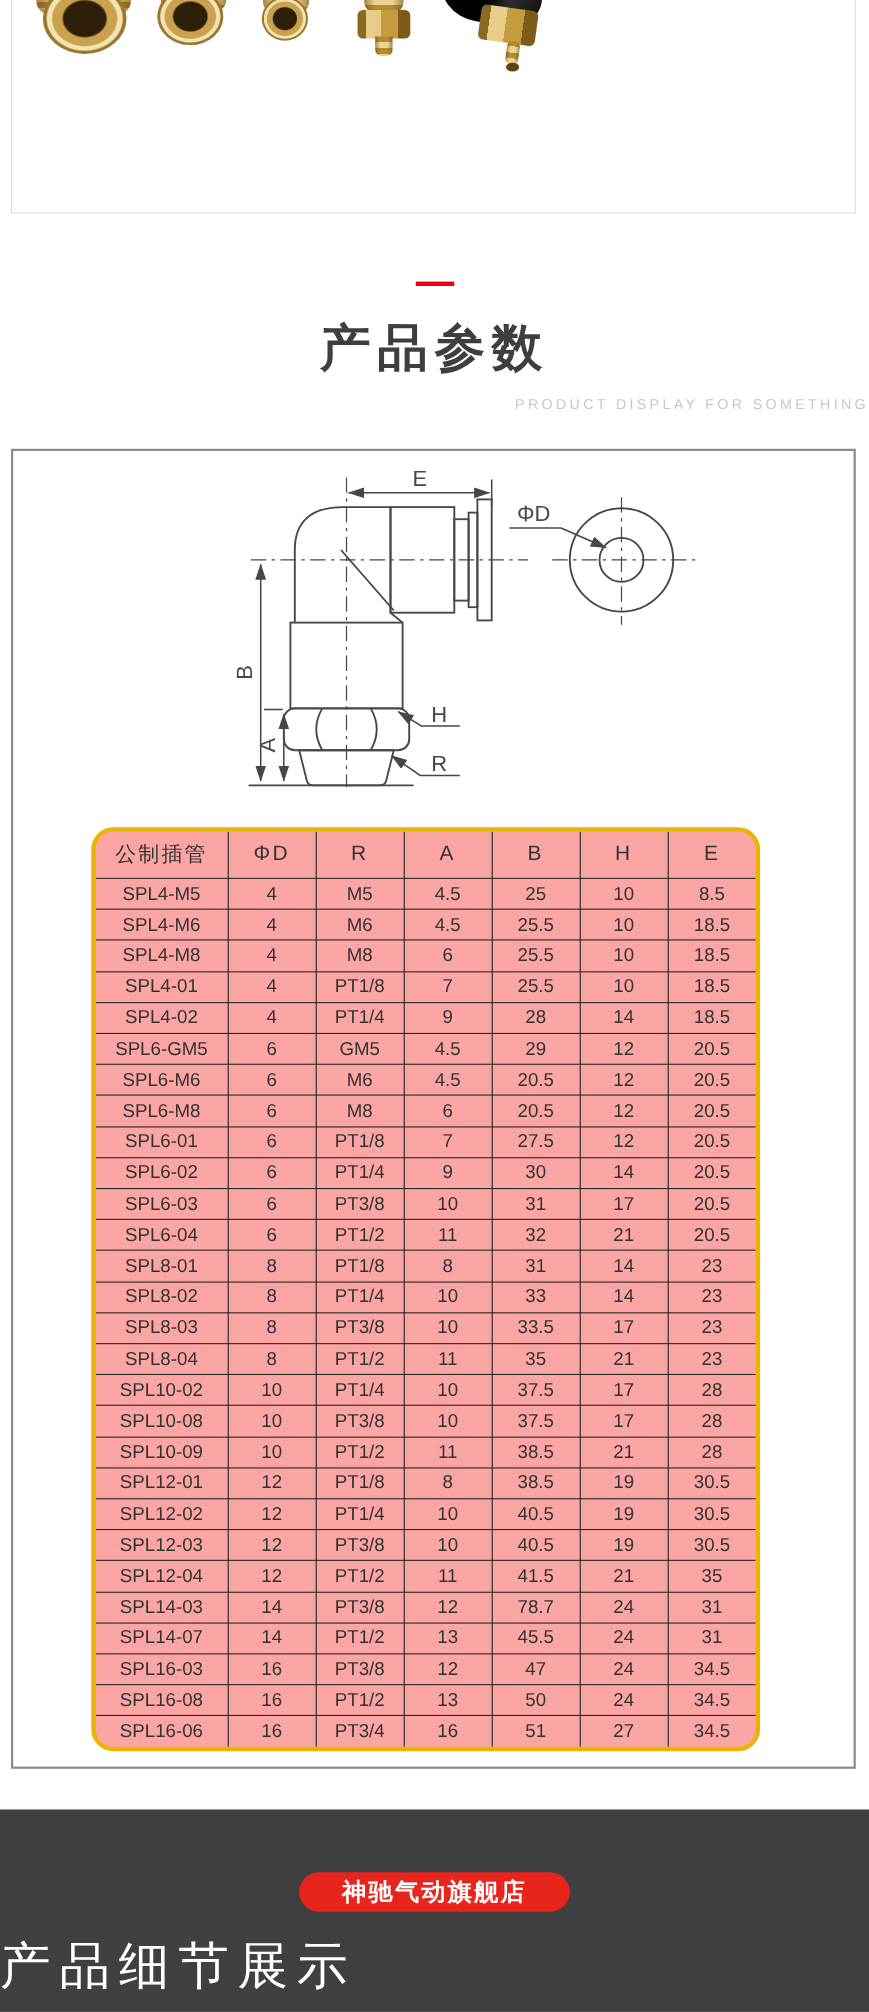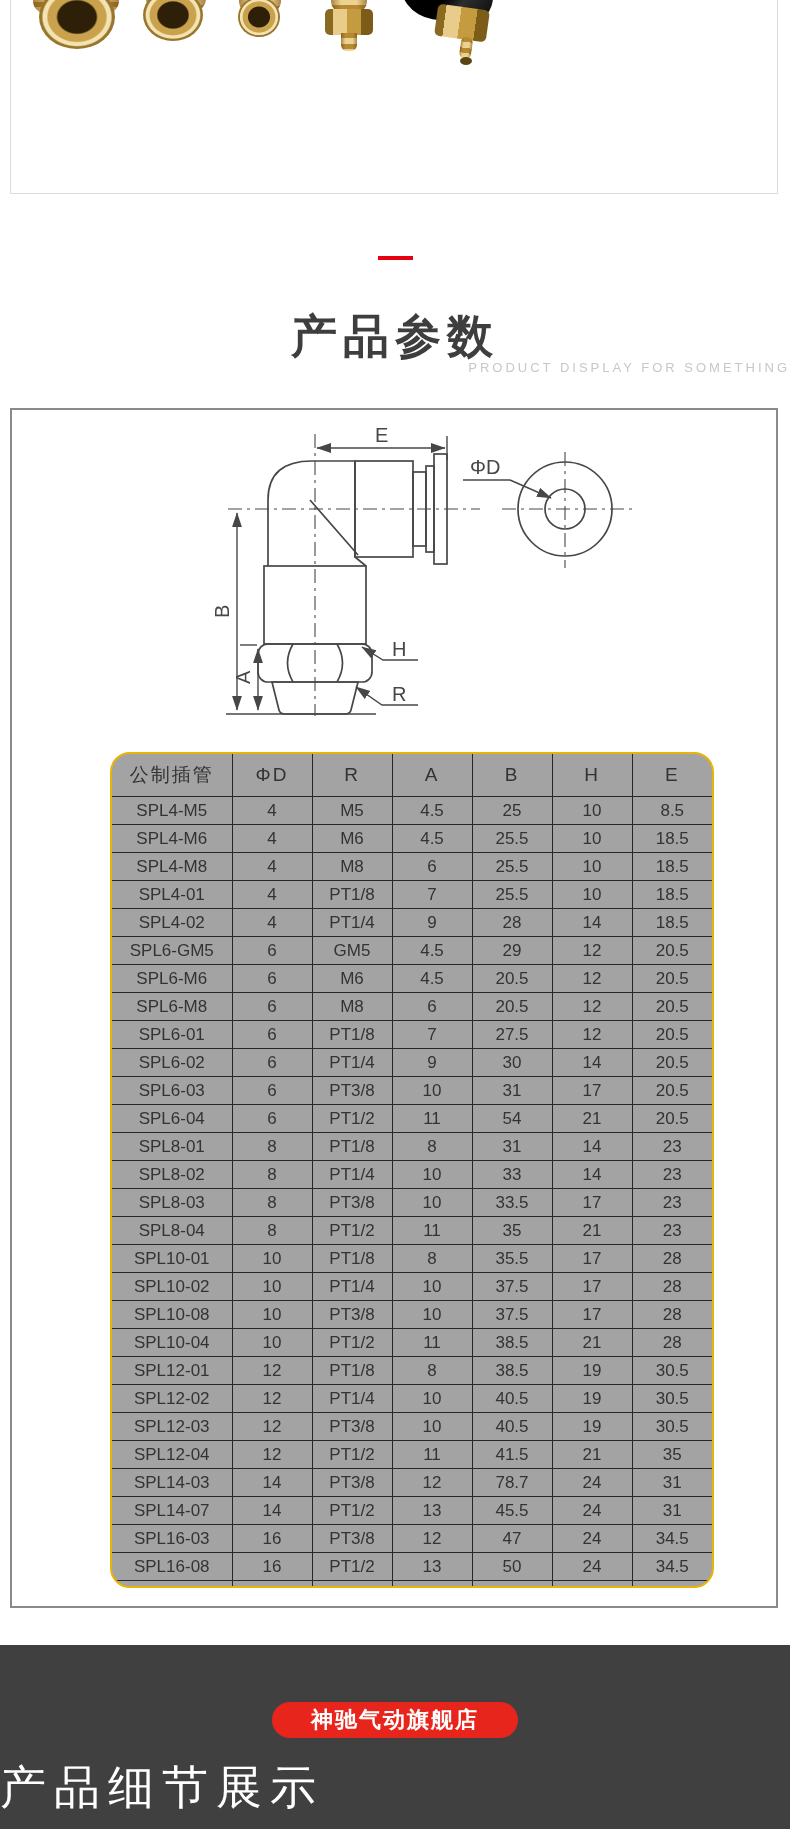--- a/index.html
+++ b/index.html
@@ -17,32 +17,32 @@
   .ring{border-radius:50%;
         background:radial-gradient(closest-side,#2e1f08 0 50%,#caa24e 55% 76%,#f2e3b2 80% 89%,#9a762c 93%);}
   .hexb{background:linear-gradient(90deg,#8a6a20 0 16%,#e8cd8a 16% 45%,#c49b3e 45% 76%,#7d5c1a 76%);
         border-radius:5px;}
   .blackcone{background:linear-gradient(115deg,#000 0 58%,#2e2e2e 72%,#0c0c0c);
              border-radius:0 0 26px 38px;}
 
   
   .red-dash{position:absolute;left:378px;top:256px;width:35px;height:4px;}
   .sec-title{position:absolute;left:0;top:286px;width:790px;text-align:center;
-             font-size:46px;font-weight:600;letter-spacing:6px;color:#3e3e3e;margin-top:20px;}
+             font-size:46px;font-weight:600;letter-spacing:6px;color:#3e3e3e;}
   .sec-sub{position:absolute;left:0;top:360px;width:790px;text-align:right;
            font-size:13px;letter-spacing:3px;color:#c8c8c8;}
 
   
   .main-box{position:absolute;left:10px;top:408px;width:764px;height:1196px;
             border:2px solid #8a8a8a;background:#fff;}
   .diagram{position:absolute;left:168px;top:6px;width:520px;height:300px;}
   .diagram text{font-family:"Liberation Sans","DejaVu Sans",sans-serif;font-size:20px;fill:#474747;}
 
-  .spec-wrap{position:absolute;left:98px;top:342px;width:600px;height:832px;
-             border:2px solid #eab308;border-radius:20px;overflow:hidden;background:#a3a3a3;}
+  .spec-wrap{position:absolute;left:71px;top:342px;width:600px;height:832px;
+             border:4px solid #eab308;border-radius:20px;overflow:hidden;background:#fca5a5;}
   table.spec{width:100%;height:100%;border-collapse:collapse;table-layout:fixed;}
   table.spec th,table.spec td{border:1.5px solid #262626;text-align:center;vertical-align:middle;
              color:#333;white-space:nowrap;overflow:hidden;}
   table.spec th{height:40px;font-size:19px;font-weight:400;letter-spacing:2px;}
   table.spec td{font-size:17px;height:27px;padding:0 2px;}
   table.spec col.c0{width:20%;}
   
   table.spec tr>*:first-child{border-left:none;}
   table.spec tr>*:last-child{border-right:none;}
   table.spec thead th{border-top:none;}
@@ -265,21 +265,21 @@
               <td>10</td>
               <td>31</td>
               <td>17</td>
               <td>20.5</td>
             </tr>
             <tr>
               <td>SPL6-04</td>
               <td>6</td>
               <td>PT1/2</td>
               <td>11</td>
-              <td>54</td>
+              <td>32</td>
               <td>21</td>
               <td>20.5</td>
             </tr>
             <tr>
               <td>SPL8-01</td>
               <td>8</td>
               <td>PT1/8</td>
               <td>8</td>
               <td>31</td>
               <td>14</td>
@@ -306,48 +306,39 @@
             <tr>
               <td>SPL8-04</td>
               <td>8</td>
               <td>PT1/2</td>
               <td>11</td>
               <td>35</td>
               <td>21</td>
               <td>23</td>
             </tr>
             <tr>
-              <td>SPL10-01</td>
-              <td>10</td>
-              <td>PT1/8</td>
-              <td>8</td>
-              <td>35.5</td>
-              <td>17</td>
-              <td>28</td>
-            </tr>
-            <tr>
               <td>SPL10-02</td>
               <td>10</td>
               <td>PT1/4</td>
               <td>10</td>
               <td>37.5</td>
               <td>17</td>
               <td>28</td>
             </tr>
             <tr>
               <td>SPL10-08</td>
               <td>10</td>
               <td>PT3/8</td>
               <td>10</td>
               <td>37.5</td>
               <td>17</td>
               <td>28</td>
             </tr>
             <tr>
-              <td>SPL10-04</td>
+              <td>SPL10-09</td>
               <td>10</td>
               <td>PT1/2</td>
               <td>11</td>
               <td>38.5</td>
               <td>21</td>
               <td>28</td>
             </tr>
             <tr>
               <td>SPL12-01</td>
               <td>12</td>

